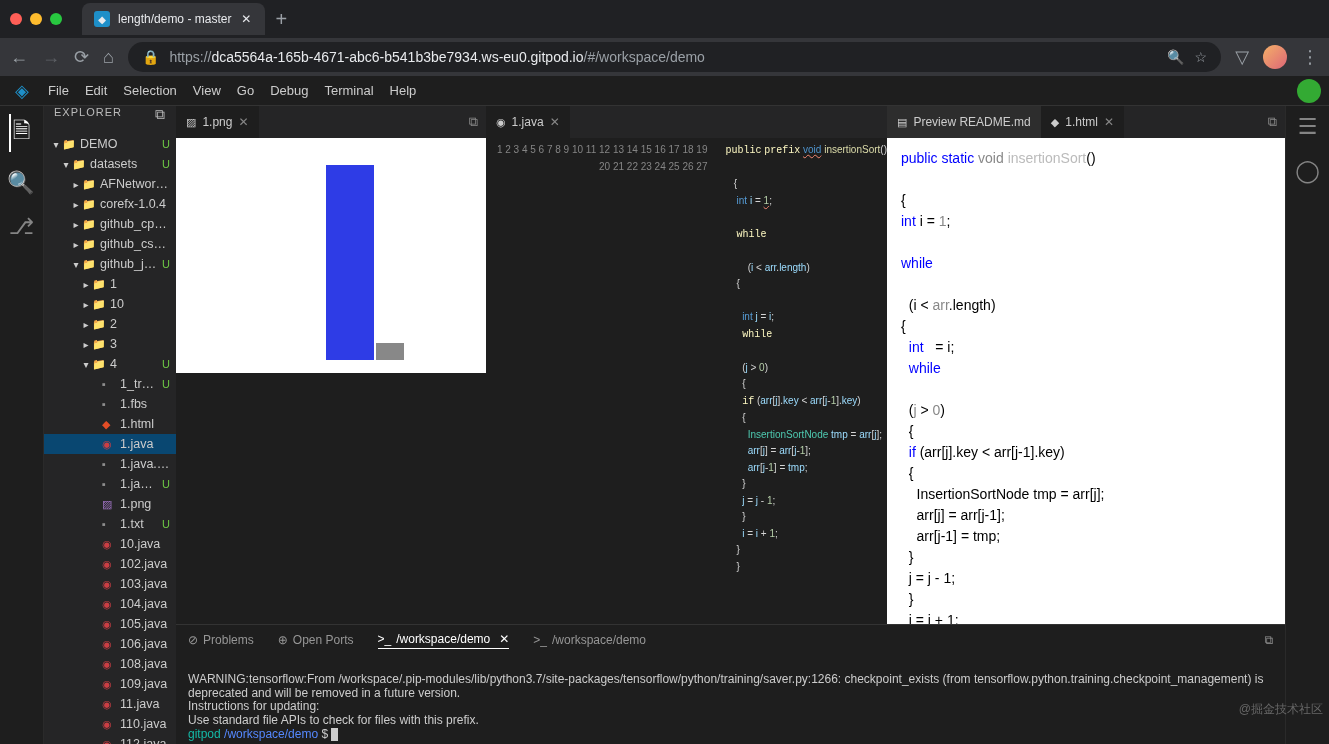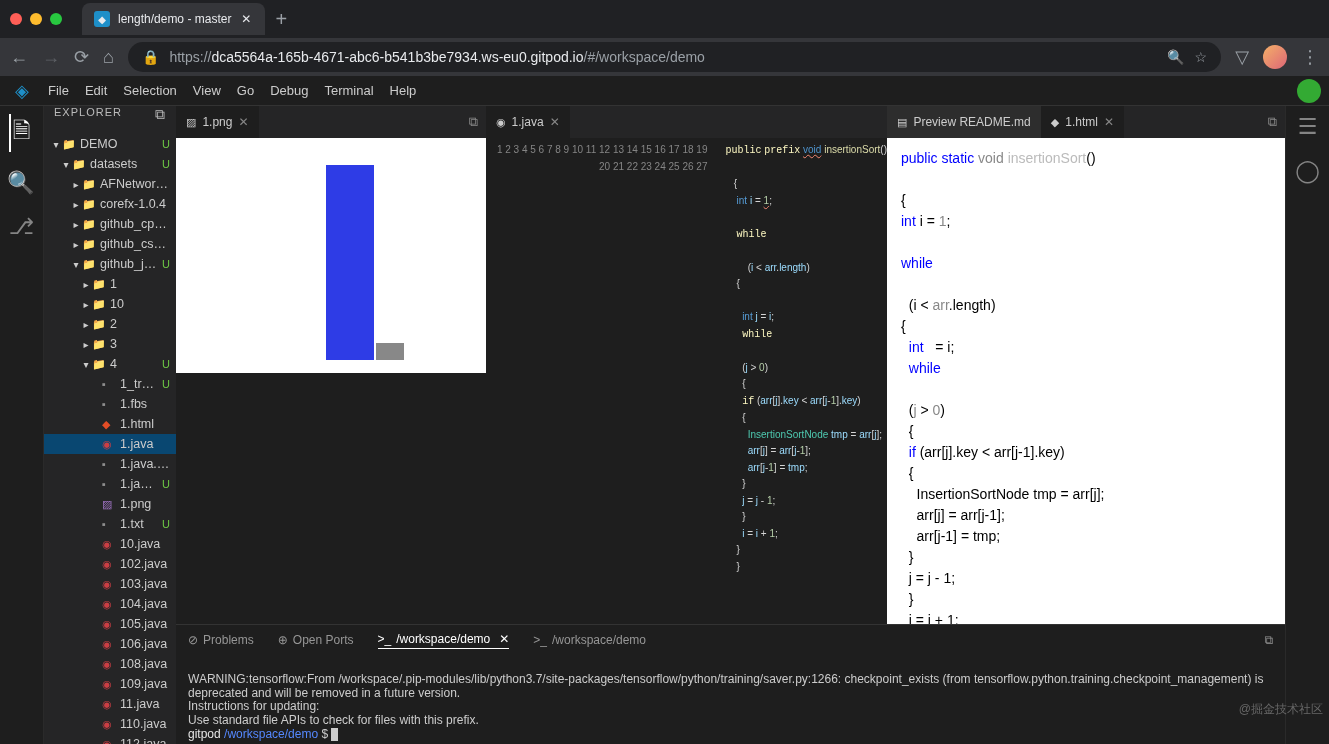--- a/index.html
+++ b/index.html
@@ -74,21 +74,21 @@
 .k-class { color: #4ec9b0; }
 .preview { padding: 10px 14px; background: #fff; color: #000; font-family: Menlo, Monaco, monospace; font-size: 14px; line-height: 1.5; overflow: auto; }
 .preview .code { white-space: pre; }
 .preview .p-kw { color: #0000ff; }
 .panel { height: 120px; background: #1e1e1e; border-top: 1px solid #333; display: flex; flex-direction: column; }
 .panel-tabs { height: 30px; display: flex; align-items: center; padding: 0 12px; gap: 24px; font-size: 12px; color: #969696; }
 .panel-tab { display: flex; align-items: center; gap: 5px; cursor: pointer; }
 .panel-tab.active { color: #fff; border-bottom: 1px solid #fff; padding-bottom: 2px; }
 .panel-actions { margin-left: auto; display: flex; gap: 12px; }
 .terminal { flex: 1; padding: 4px 12px; font-family: Menlo, Monaco, monospace; font-size: 12px; line-height: 1.15; overflow: hidden; color:#ccc; white-space: pre-wrap; word-break: break-all; }
-.term-prompt .user { color: #e5e5e5; }
+.term-prompt .user { color: #14b8a6; }
 .term-prompt .path { color: #58f; }
 .term-cursor { display: inline-block; width: 7px; height: 13px; background: #ccc; vertical-align: middle; }
 .right-bar { width: 44px; background: #1e1e1e; display:flex;flex-direction:column;align-items:center;padding-top:8px;gap:18px;border-left:1px solid #2a2a2a;}
 .watermark{position:absolute;right:6px;bottom:26px;color:#666;font-size:12px;}
 .squiggle{text-decoration:underline wavy #f48771;}
 </style>
 </head>
 <body>
 
 <div class="browser-chrome">

